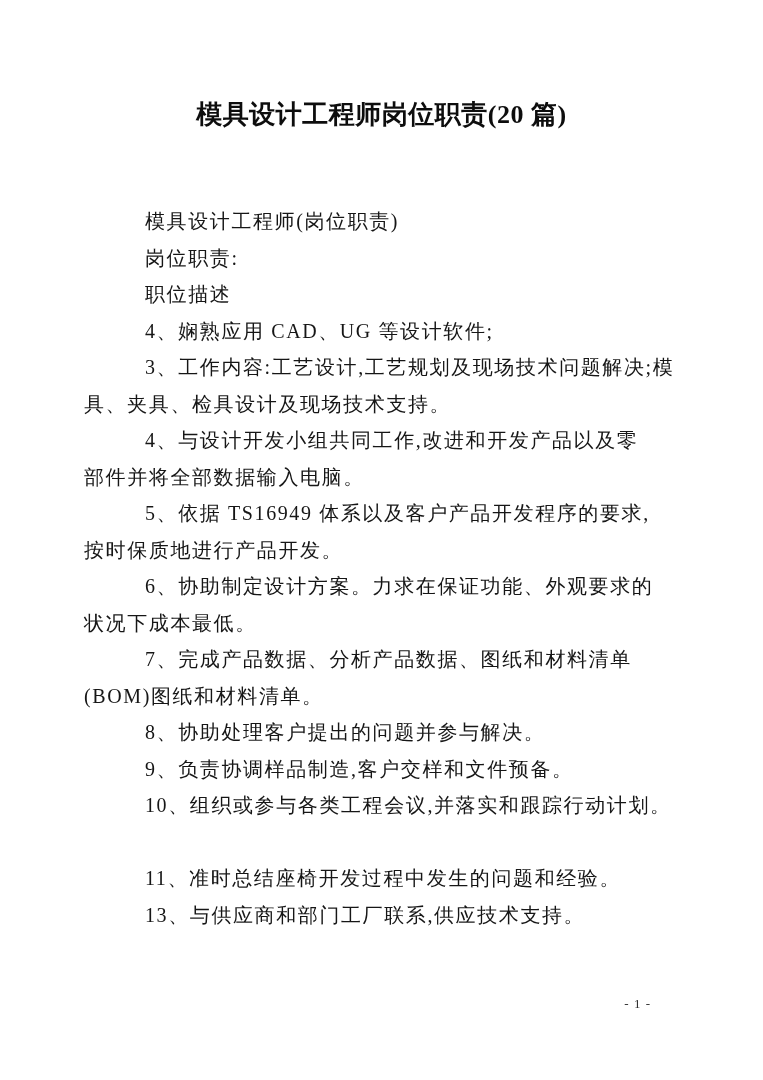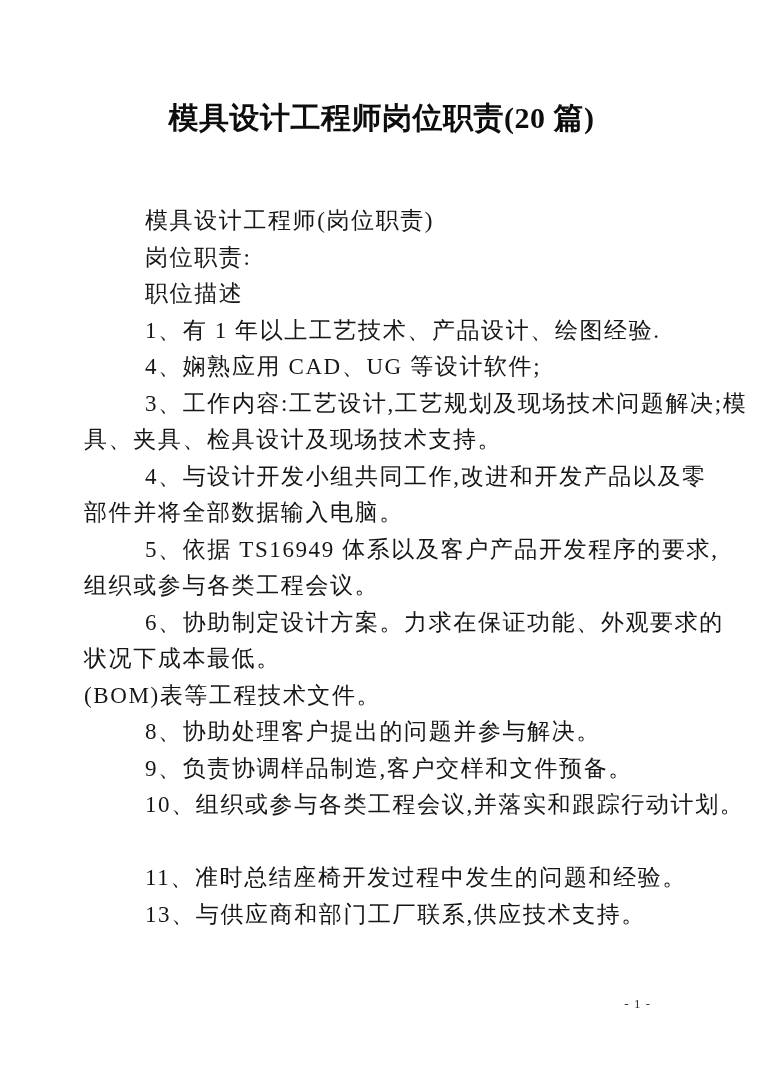--- a/index.html
+++ b/index.html
@@ -16,32 +16,32 @@
     font-family: "Liberation Serif", "DejaVu Serif", serif;
     overflow: hidden;
   }
   .doc-title {
     position: absolute;
     top: 98px;
     left: 0;
     width: 100%;
     margin: 0;
     text-align: center;
-    font-size: 30px;
+    font-size: 26px;
     font-weight: 700;
     letter-spacing: 0.5px;
     color: #0d0d0d;
     line-height: 1.3;
   }
   .content {
     position: absolute;
     top: 203px;
     left: 84px;
     width: 601px;
-    font-size: 23px;
+    font-size: 20px;
     letter-spacing: 1.6px;
   }
   .line {
     height: 36.5px;
     line-height: 36.5px;
     white-space: nowrap;
   }
   .indent {
     padding-left: 61px;
   }
@@ -58,31 +58,31 @@
 <body>
 
 <div class="page">
 
   <h1 class="doc-title">模具设计工程师岗位职责(20 篇)</h1>
 
   <div class="content">
     <div class="line indent">模具设计工程师(岗位职责)</div>
     <div class="line indent">岗位职责:</div>
     <div class="line indent">职位描述</div>
-    <div class="line indent">1、有 1 年以上工艺技术、产品设计、绘图经验.</div>
     <div class="line indent">4、娴熟应用 CAD、UG 等设计软件;</div>
     <div class="line indent">3、工作内容:工艺设计,工艺规划及现场技术问题解决;模</div>
     <div class="line">具、夹具、检具设计及现场技术支持。</div>
     <div class="line indent">4、与设计开发小组共同工作,改进和开发产品以及零</div>
     <div class="line">部件并将全部数据输入电脑。</div>
     <div class="line indent">5、依据 TS16949 体系以及客户产品开发程序的要求,</div>
-    <div class="line">组织或参与各类工程会议。</div>
+    <div class="line">按时保质地进行产品开发。</div>
     <div class="line indent">6、协助制定设计方案。力求在保证功能、外观要求的</div>
     <div class="line">状况下成本最低。</div>
-    <div class="line">(BOM)表等工程技术文件。</div>
+    <div class="line indent">7、完成产品数据、分析产品数据、图纸和材料清单</div>
+    <div class="line">(BOM)图纸和材料清单。</div>
     <div class="line indent">8、协助处理客户提出的问题并参与解决。</div>
     <div class="line indent">9、负责协调样品制造,客户交样和文件预备。</div>
     <div class="line indent">10、组织或参与各类工程会议,并落实和跟踪行动计划。</div>
     <div class="line"></div>
     <div class="line indent">11、准时总结座椅开发过程中发生的问题和经验。</div>
     <div class="line indent">13、与供应商和部门工厂联系,供应技术支持。</div>
   </div>
 
   <div class="page-number">- 1 -</div>
 

